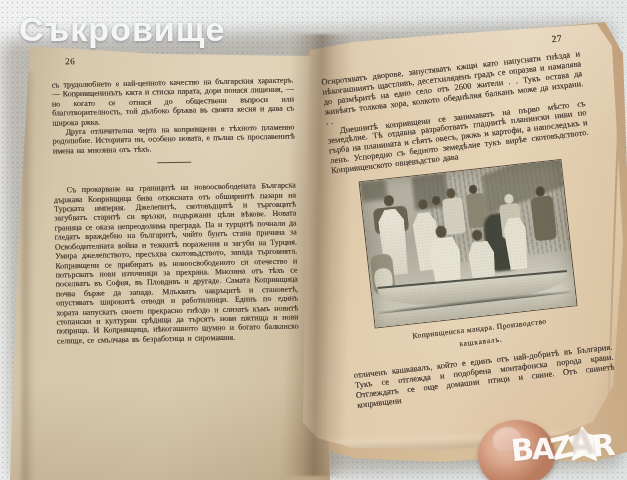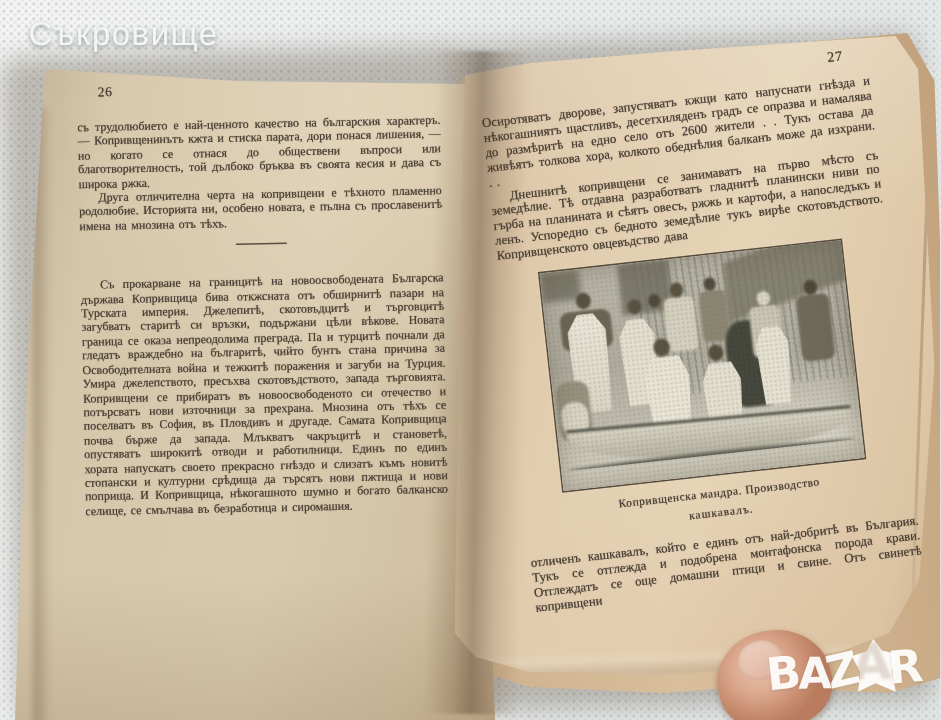--- a/index.html
+++ b/index.html
@@ -9,21 +9,21 @@
       radial-gradient(rgba(168,175,183,0.45) 0.8px, transparent 1.3px),
       radial-gradient(rgba(196,202,208,0.35) 0.8px, transparent 1.3px),
       linear-gradient(115deg,#f4f5f4 0%,#e9eceb 55%,#e2e6e5 100%);
     background-size:5px 5px,5px 5px,100% 100%;
     background-position:0 0,2.5px 2.5px,0 0;
     font-family:"Liberation Serif",serif;}
   .abs{position:absolute;}
 
   
   .title{left:19px;top:10px;z-index:80;font-family:"Liberation Sans",sans-serif;
-    font-weight:400;font-size:22px;letter-spacing:1px;color:#f4f6f5;
+    font-weight:700;font-size:34px;letter-spacing:1px;color:#f4f6f5;
     text-shadow:0 1px 3px rgba(128,134,140,.85),0 0 1px rgba(255,255,255,.5);}
 
   
   .pencil{left:598px;top:42px;z-index:3;font-size:11px;color:#93877c;transform:rotate(18deg);}
   .ring{left:572px;top:242px;width:38px;height:38px;border:7px solid rgba(255,255,255,.25);
     border-radius:50%;filter:blur(1.3px);z-index:2;}
 
   
   .book-shadow{left:6px;top:30px;width:612px;height:444px;background:rgba(105,95,80,.38);
     filter:blur(8px);border-radius:14px;transform:rotate(-1.5deg);z-index:1;}

